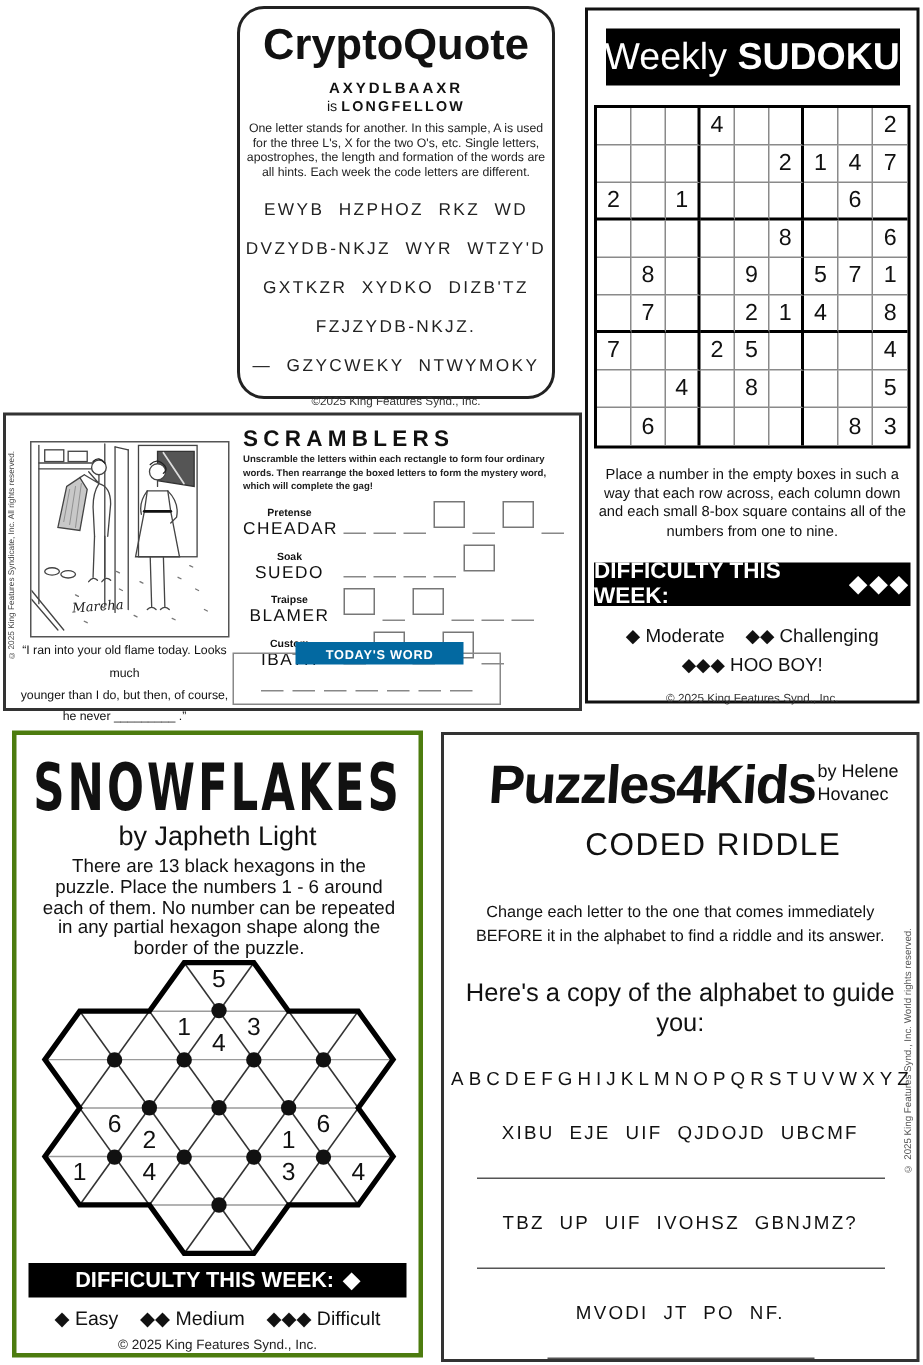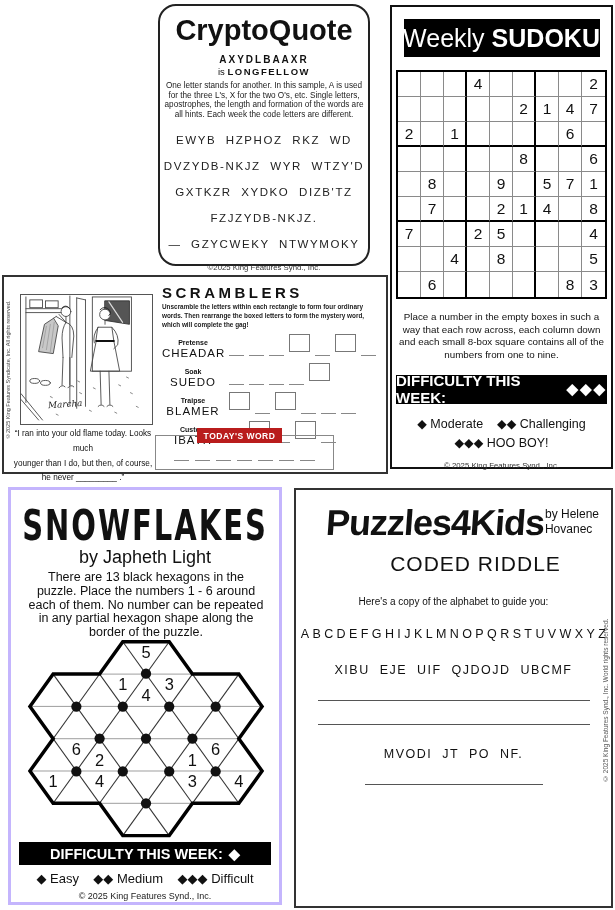--- a/index.html
+++ b/index.html
@@ -47,42 +47,42 @@
   .scr-title{font-size:15px;font-weight:bold;letter-spacing:3.5px;}
   .scr-instr{font-size:6.4px;font-weight:bold;line-height:1.4;margin-top:2px;color:#222;width:218px;}
   .scr-row{display:flex;align-items:flex-end;height:29px;}
   .scr-wordcol{width:62px;text-align:center;flex:none;}
   .scr-hint{font-size:7px;font-weight:bold;}
   .scr-word{font-size:11.5px;font-weight:normal;letter-spacing:1px;margin-top:1px;white-space:nowrap;}
   .scr-slots{display:flex;align-items:flex-end;gap:5px;margin-left:5px;padding-bottom:3px;}
   .slot-line{width:15px;border-bottom:1.5px solid #888;height:1px;display:inline-block;}
   .slot-box{width:21px;height:18px;border:1.5px solid #777;display:inline-block;margin-bottom:4px;box-sizing:border-box;}
   .tw-box{position:absolute;left:151px;top:158px;width:177px;height:33px;border:1px solid #888;}
-  .tw-banner{position:absolute;left:41px;top:-8px;width:85px;height:15px;background:#b91c1c;color:#fff;font-weight:bold;font-size:8.5px;display:flex;align-items:center;justify-content:center;letter-spacing:0.5px;}
+  .tw-banner{position:absolute;left:41px;top:-8px;width:112px;height:15px;background:#0369a1;color:#fff;font-weight:bold;font-size:8.5px;display:flex;align-items:center;justify-content:center;letter-spacing:0.5px;}
   .tw-slots{display:flex;justify-content:center;gap:6px;margin-top:23px;}
 
   
-  #snowflakes{left:8px;top:487px;width:274px;height:418px;border:3px solid #c4b5fd;text-align:center;}
+  #snowflakes{left:8px;top:487px;width:274px;height:418px;border:3px solid #4d7c0f;text-align:center;}
   .sf-title{position:absolute;top:18px;left:0;right:0;font-size:29px;font-weight:bold;letter-spacing:2px;transform:scaleY(1.5);font-family:"DejaVu Sans", sans-serif;}
   .sf-byline{position:absolute;top:57px;left:0;right:0;font-size:18px;}
   .sf-instr{position:absolute;top:81px;left:17px;width:236px;font-size:12.5px;line-height:1.1;}
   .sf-svg{position:absolute;top:146px;left:9px;}
   .sf-banner{position:absolute;top:352px;left:8px;right:8px;height:23px;background:#000;color:#fff;font-weight:bold;font-size:14.5px;display:flex;align-items:center;justify-content:center;}
   .sf-banner .lvl{margin-left:6px;}
   .sf-legend{position:absolute;top:381px;left:0;right:0;font-size:13px;white-space:pre;}
   .sf-copy{position:absolute;top:401px;left:0;right:0;font-size:9px;color:#222;}
 
   
   #puzzles4kids{left:294px;top:488px;width:319px;height:420px;border:2px solid #333;text-align:center;}
   .pk-head{position:relative;margin-top:12px;height:50px;}
   .pk-title{font-size:36px;font-weight:bold;letter-spacing:-1px;transform:skewX(-4deg);display:inline-block;margin-left:-36px;}
   .pk-byline{position:absolute;right:12px;top:5px;font-size:12px;text-align:left;line-height:1.25;}
   .pk-subtitle{font-size:21px;letter-spacing:1px;padding-left:44px;}
   .pk-instr{font-size:10.8px;margin-top:24px;line-height:1.5;}
-  .pk-intro{font-size:10px;margin-top:20px;}
+  .pk-intro{font-size:17px;margin-top:20px;}
   .pk-alpha{font-size:12.5px;letter-spacing:3.4px;margin-top:20px;white-space:pre;margin-left:3px;}
   .pk-coded{margin-top:22px;}
   .pk-code-text{font-size:12.5px;letter-spacing:1.5px;white-space:pre;}
   .pk-answer-line{width:272px;border-bottom:1.5px solid #555;height:1px;margin:22px auto 0;}
   .pk-answer-line.short{width:178px;}
   .pk-side{position:absolute;right:2px;top:60px;height:300px;writing-mode:vertical-rl;transform:rotate(180deg);font-size:6.5px;color:#555;}
 </style>
 </head>
 <body>
 
@@ -393,28 +393,33 @@
 
 <div class="panel" id="puzzles4kids">
   <div class="pk-head">
     <div class="pk-title">Puzzles4Kids</div>
     <div class="pk-byline">
       <div>by Helene</div>
       <div>Hovanec</div>
     </div>
   </div>
   <div class="pk-subtitle">CODED RIDDLE</div>
+  <div class="pk-instr">
+    <div>Change each letter to the one that comes immediately</div>
+    <div>BEFORE it in the alphabet to find a riddle and its answer.</div>
+  </div>
   <div class="pk-intro">Here's a copy of the alphabet to guide you:</div>
   <div class="pk-alpha">ABCDEFGHIJKLMNOPQRSTUVWXYZ</div>
   <div>
       <div class="pk-coded">
         <div class="pk-code-text">XIBU  EJE  UIF  QJDOJD  UBCMF</div>
         <div class="pk-answer-line"></div>
       </div>
       <div class="pk-coded">
+        <div class="pk-code-text">TBZ  UP  UIF  IVOHSZ  GBNJMZ?</div>
         <div class="pk-answer-line"></div>
       </div>
       <div class="pk-coded">
         <div class="pk-code-text">MVODI  JT  PO  NF.</div>
         <div class="pk-answer-line short"></div>
       </div>
     </div>
   <div class="pk-side">© 2025 King Features Synd., Inc.  World rights reserved.</div>
 </div>
 

